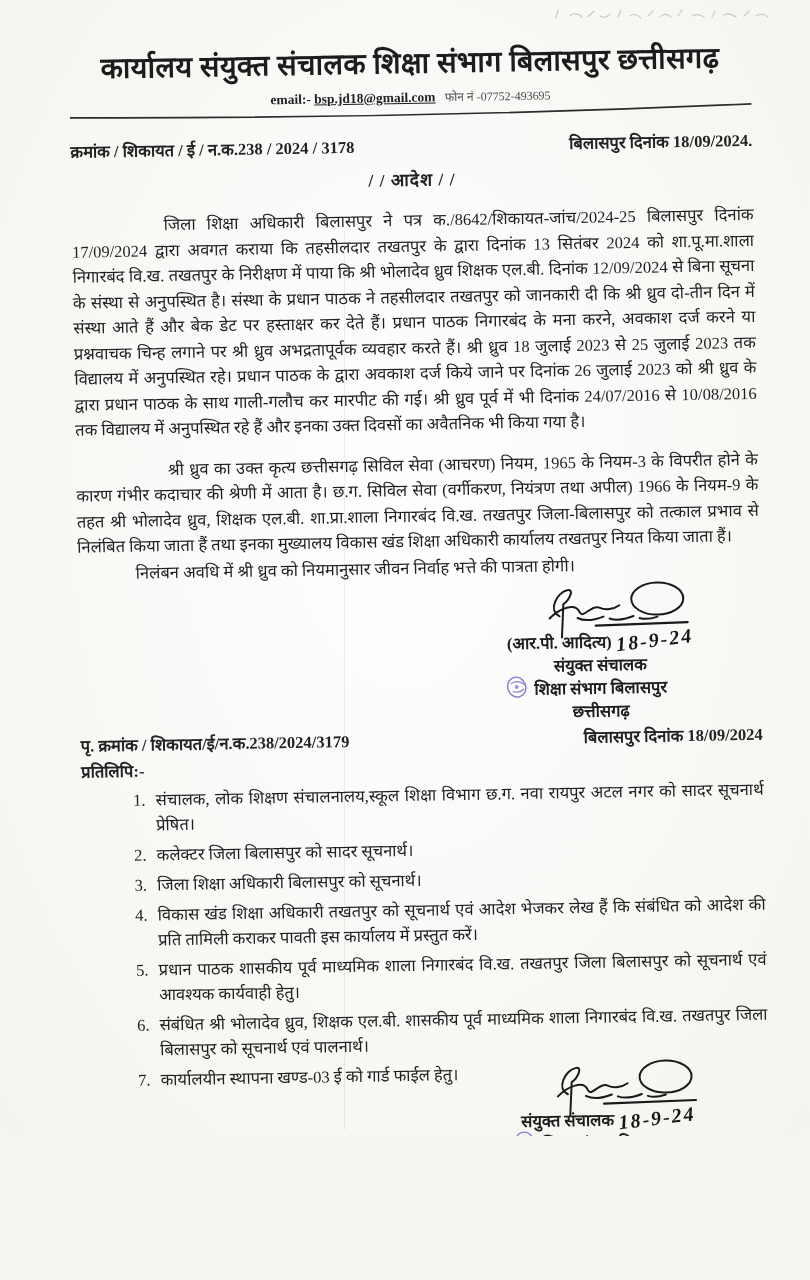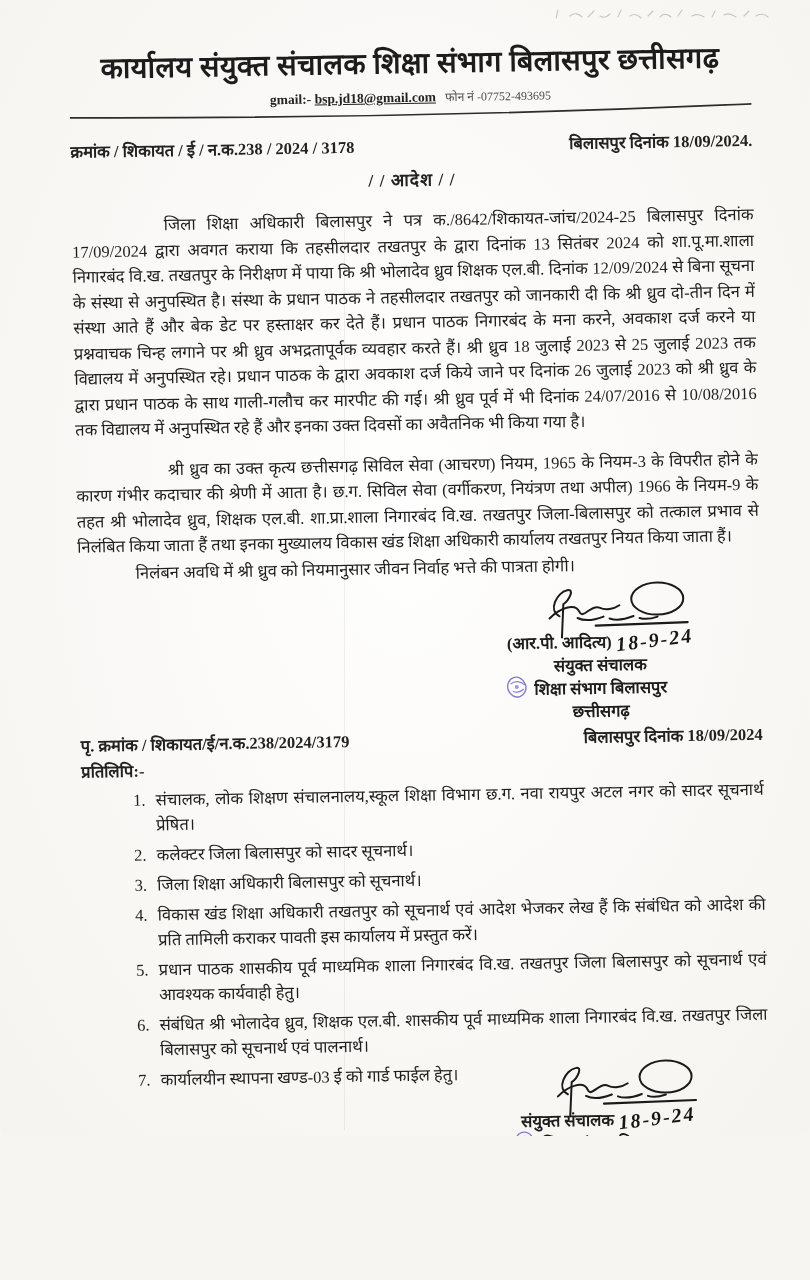--- a/index.html
+++ b/index.html
@@ -70,21 +70,21 @@
     <path d="M4,14 l2,-8 M18,12 c4,-4 9,-2 12,1 M36,13 l6,-6 M48,12 c3,2 7,1 10,-2 M66,13 l3,-7 M78,12 c4,-3 8,-1 11,2 M96,12 l5,-5 M108,13 c3,-4 8,-3 11,0 M126,12 l4,-6 M140,12 c4,-2 8,-2 12,1 M160,13 l3,-6 M172,11 c5,-3 9,0 12,2 M192,12 l5,-5 M204,12 c4,-3 9,-2 12,1" stroke="#9aa0ad" stroke-width="1.1" fill="none" stroke-linecap="round"></path>
   </svg>
 
   <div class="fold-line"></div>
 
   <div class="content">
 
     <div class="letterhead-title">कार्यालय संयुक्त संचालक शिक्षा संभाग बिलासपुर छत्तीसगढ़</div>
 
     <div class="email-line">
-      <span>gmail:-</span>
+      <span>email:-</span>
       <span class="email">bsp.jd18@gmail.com</span>
       <span class="phone">फोन नं -07752-493695</span>
     </div>
 
     <svg class="rule" width="682" height="10" viewBox="0 0 682 10">
       <path d="M0,3 Q 340,10 682,1" stroke="#2d2d2d" stroke-width="1.7" fill="none"></path>
     </svg>
 
     <div class="ref-row">
       <span>क्रमांक  / शिकायत / ई / न.क.238 / 2024 / 3178</span>

